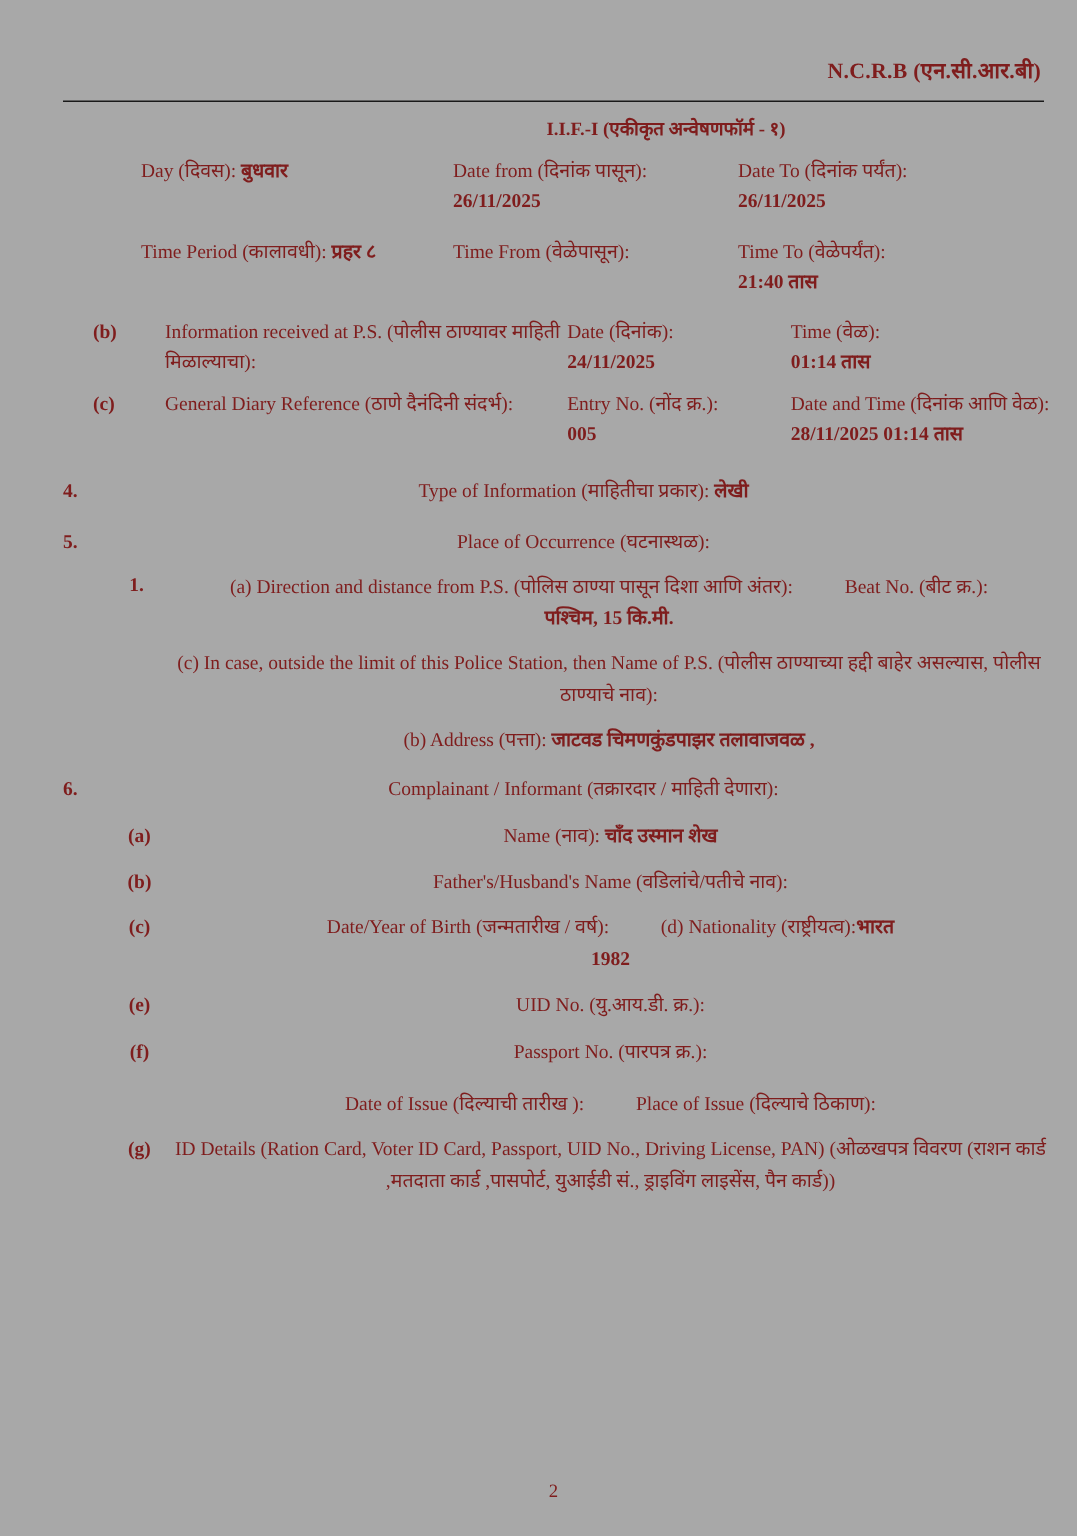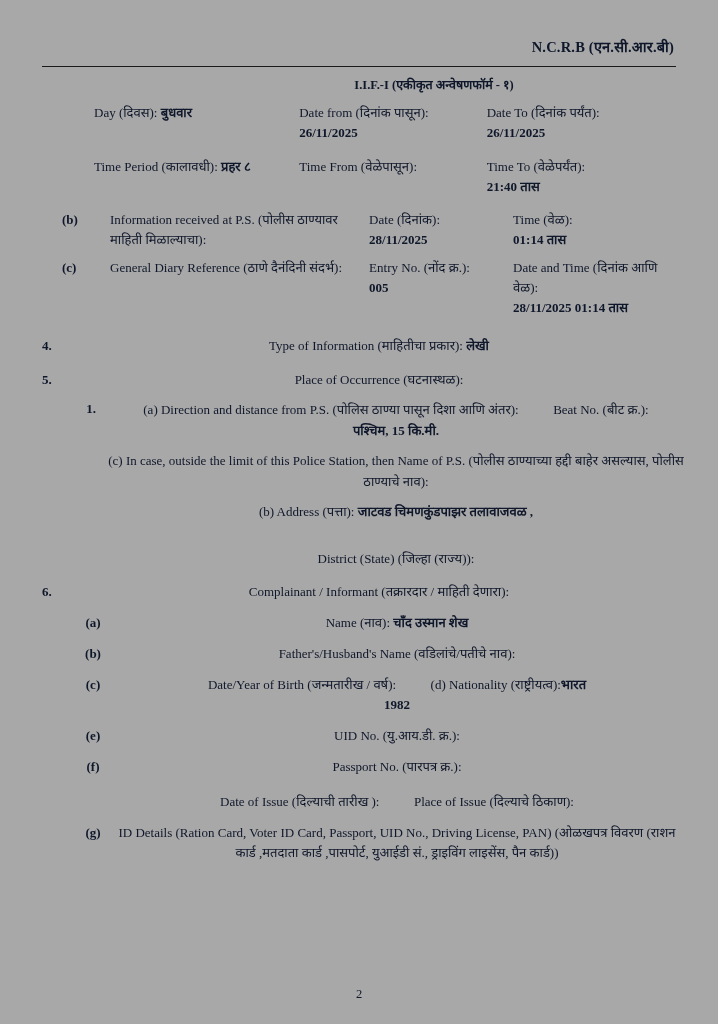--- a/index.html
+++ b/index.html
@@ -12,22 +12,22 @@
     height: 1024px;
     font-family: "Liberation Serif", serif;
     overflow: hidden;
   }
   .page {
     position: relative;
     width: 718px;
     height: 1024px;
     background: #a8a8a8;
     box-sizing: border-box;
-    padding: 28px 34px 20px 34px;
-    color: #0f172a;
+    padding: 28px 14px 20px 34px;
+    color: #7f1d1d;
   }
   .inner {
     position: relative;
     width: 100%;
     height: 100%;
   }
   .hdr-ncrb {
     text-align: right;
     font-weight: bold;
     font-size: 14.5px;
@@ -166,21 +166,21 @@
         </div>
       </div>
     </div>
 
     <div class="sec-b">
       <div class="row">
         <div class="lbl-idx" style="padding-left:28px">(b)</div>
         <div class="wide-l b">Information received at P.S. (पोलीस ठाण्यावर माहिती मिळाल्याचा):</div>
         <div class="wide-m">
           <div class="b">Date (दिनांक):</div>
-          <div class="val">28/11/2025</div>
+          <div class="val">24/11/2025</div>
         </div>
         <div class="wide-r">
           <div class="b">Time (वेळ):</div>
           <div class="val">01:14 तास</div>
         </div>
       </div>
     </div>
 
     <div class="sec-b" style="margin-top:8px">
       <div class="row">
@@ -225,24 +225,20 @@
             <div class="para">
               <span class="b">(c) In case, outside the limit of this Police Station, then  Name of P.S. (पोलीस ठाण्याच्या हद्दी  बाहेर असल्यास, पोलीस ठाण्याचे नाव):</span>
               <span class="val"></span>
             </div>
 
             <div class="para">
               <span class="b">(b) Address (पत्ता):</span>
               <span class="val">जाटवड चिमणकुंडपाझर तलावाजवळ ,</span>
             </div>
 
-            <div class="para" style="margin-top:26px">
-              <span class="b">District (State) (जिल्हा (राज्य)):</span>
-              <span class="val"></span>
-            </div>
 
           </div>
         </div>
       </div>
     </div>
 
     <div class="numsec" style="margin-top:4px">
       <div class="num">6.</div>
       <div class="body">
         <div class="b">Complainant / Informant (तक्रारदार / माहिती देणारा):</div>

